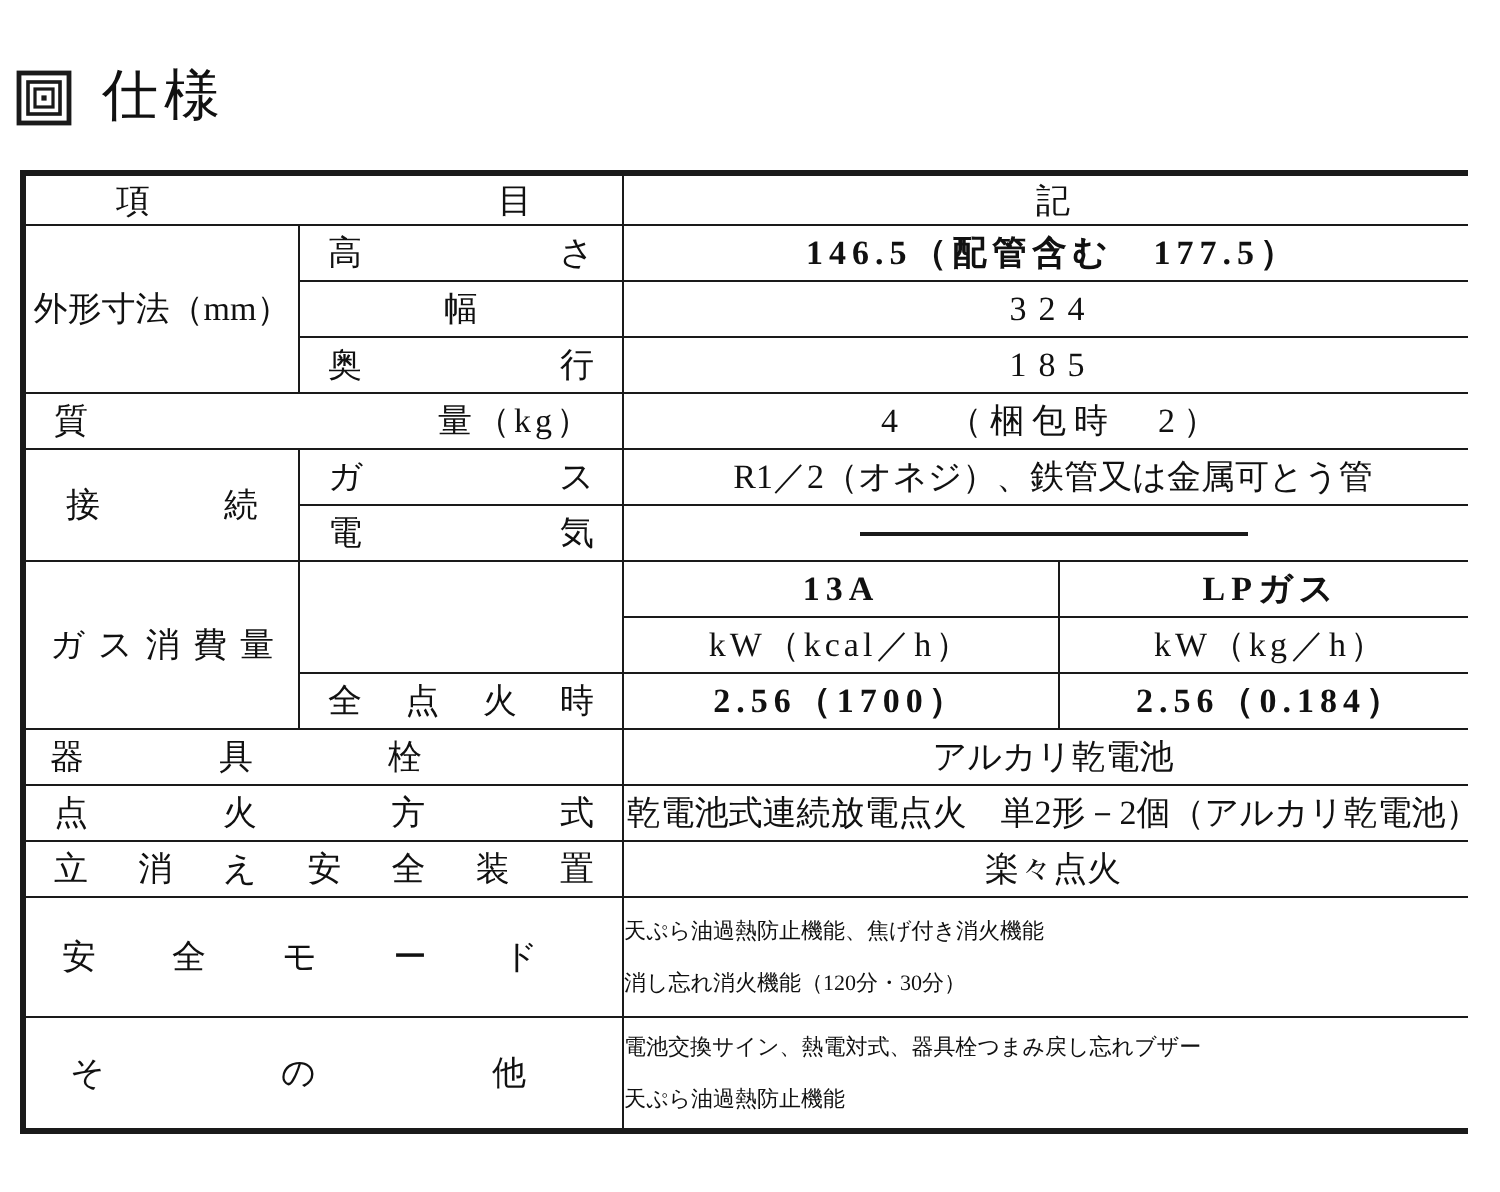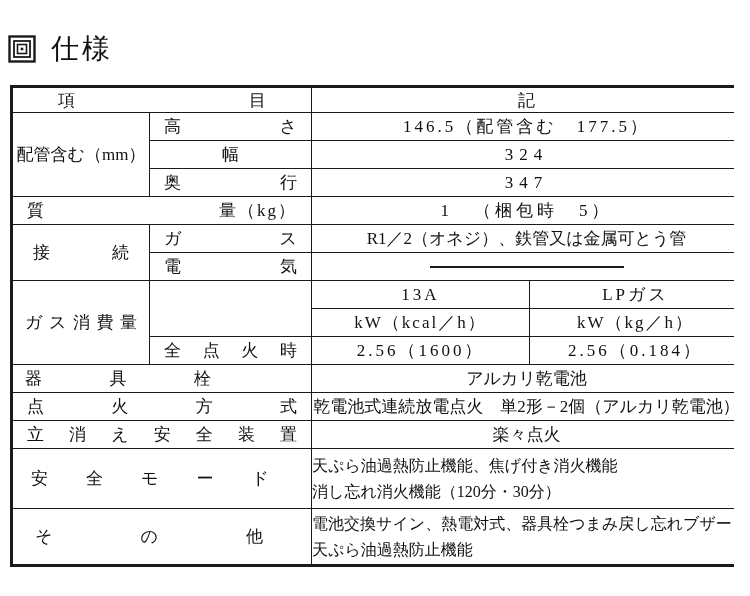--- a/index.html
+++ b/index.html
@@ -40,27 +40,27 @@
   .spread{display:flex;justify-content:space-between;align-items:center;padding:0 14px;}
   .spread.single{justify-content:center;}
   .spread-head{padding:0 45px;}
   .spread-groupA{padding:0 20px;}
   .spread-gasgroup{padding:0 12px;}
   .spread-valve{padding:0 100px 0 12px;}
   .spread-mode{padding:0 42px 0 18px;}
   .spread-other{padding:0 48px 0 22px;}
 
   .ls2{letter-spacing:2px;}
-  .ls3{letter-spacing:3px;}
+  .ls3{letter-spacing:3px;font-weight:bold;}
   .ls4{letter-spacing:4px;}
   .ls6{letter-spacing:6px;font-family:Liberation Serif, serif;}
   .fit{font-size:16px;white-space:nowrap;}
 
   .two-line{padding:2px 6px 2px 9px;}
-  .two-line div{line-height:26px;font-size:16px;white-space:nowrap;}
+  .two-line div{line-height:26px;font-size:11px;white-space:nowrap;}
 
   .none-line{width:194px;height:0;border-top:2.2px solid #1a1a1a;margin:0 auto;}
 </style>
 </head>
 <body>
 
 <div class="page">
 
   <div class="title-bar">
     <svg class="title-icon" viewBox="0 0 28 28">
@@ -88,21 +88,21 @@
               <span>目</span>
             </div>
       </td>
       <td colspan="2" class="center">
         <span>記</span>
       </td>
     </tr>
 
     <tr class="r-std">
       <td rowspan="3" class="center">
-        <span>配管含む（mm）</span>
+        <span>外形寸法（mm）</span>
       </td>
       <td>
         <div class="spread">
               <span>高</span>
               <span>さ</span>
             </div>
       </td>
       <td colspan="2" class="center ls3">
         <span>146.5（配管含む　177.5）</span>
       </td>
@@ -118,33 +118,33 @@
       </td>
     </tr>
     <tr class="r-std">
       <td>
         <div class="spread">
               <span>奥</span>
               <span>行</span>
             </div>
       </td>
       <td colspan="2" class="center ls6">
-        <span>347</span>
+        <span>185</span>
       </td>
     </tr>
 
     <tr class="r-std">
       <td colspan="2">
         <div class="spread ls2">
               <span>質</span>
               <span>量（kg）</span>
             </div>
       </td>
       <td colspan="2" class="center ls4">
-        <span>1　（梱包時　5）</span>
+        <span>4　（梱包時　2）</span>
       </td>
     </tr>
 
     <tr class="r-std">
       <td rowspan="2">
         <div class="spread spread-groupA">
               <span>接</span>
               <span>続</span>
             </div>
       </td>
@@ -199,21 +199,21 @@
     <tr class="r-std">
       <td>
         <div class="spread">
               <span>全</span>
               <span>点</span>
               <span>火</span>
               <span>時</span>
             </div>
       </td>
       <td class="center ls3">
-        <span>2.56（1600）</span>
+        <span>2.56（1700）</span>
       </td>
       <td class="center ls3">
         <span>2.56（0.184）</span>
       </td>
     </tr>
 
     <tr class="r-std">
       <td colspan="2">
         <div class="spread spread-valve">
               <span>器</span>

